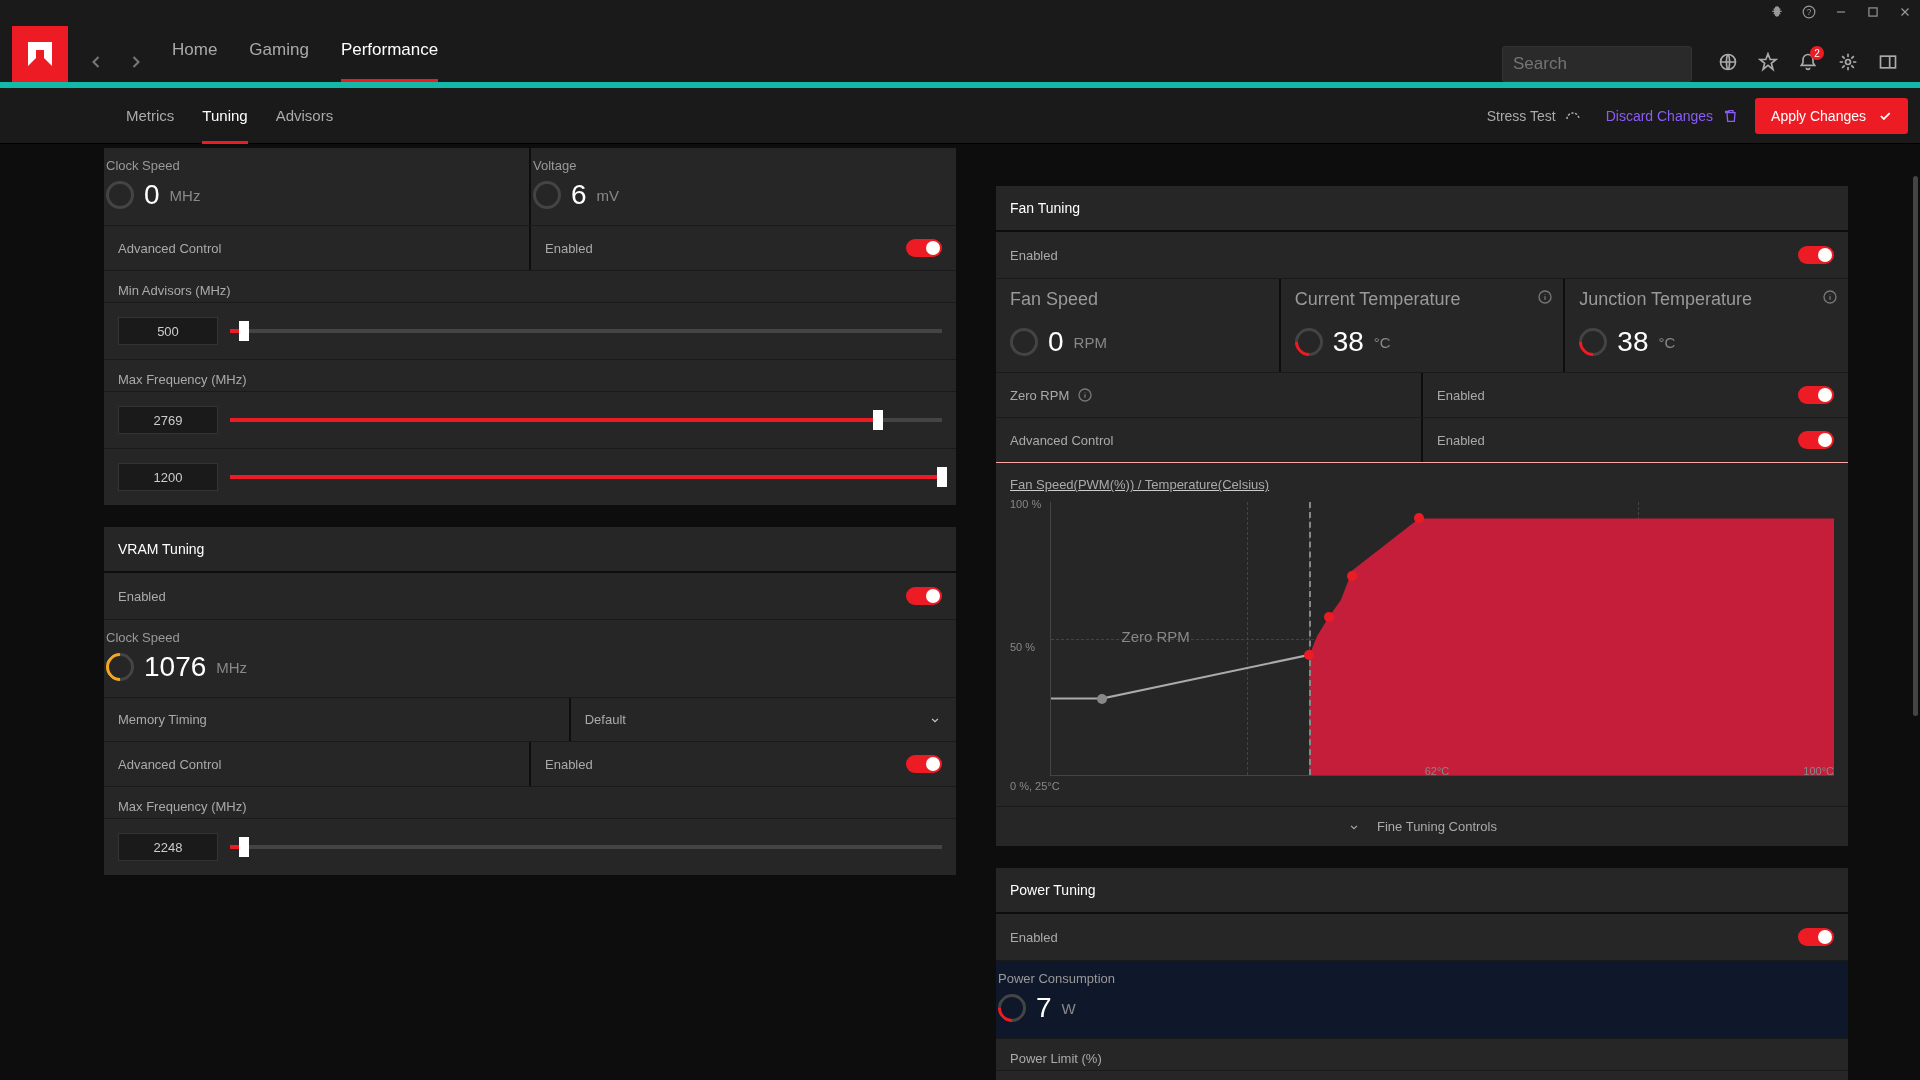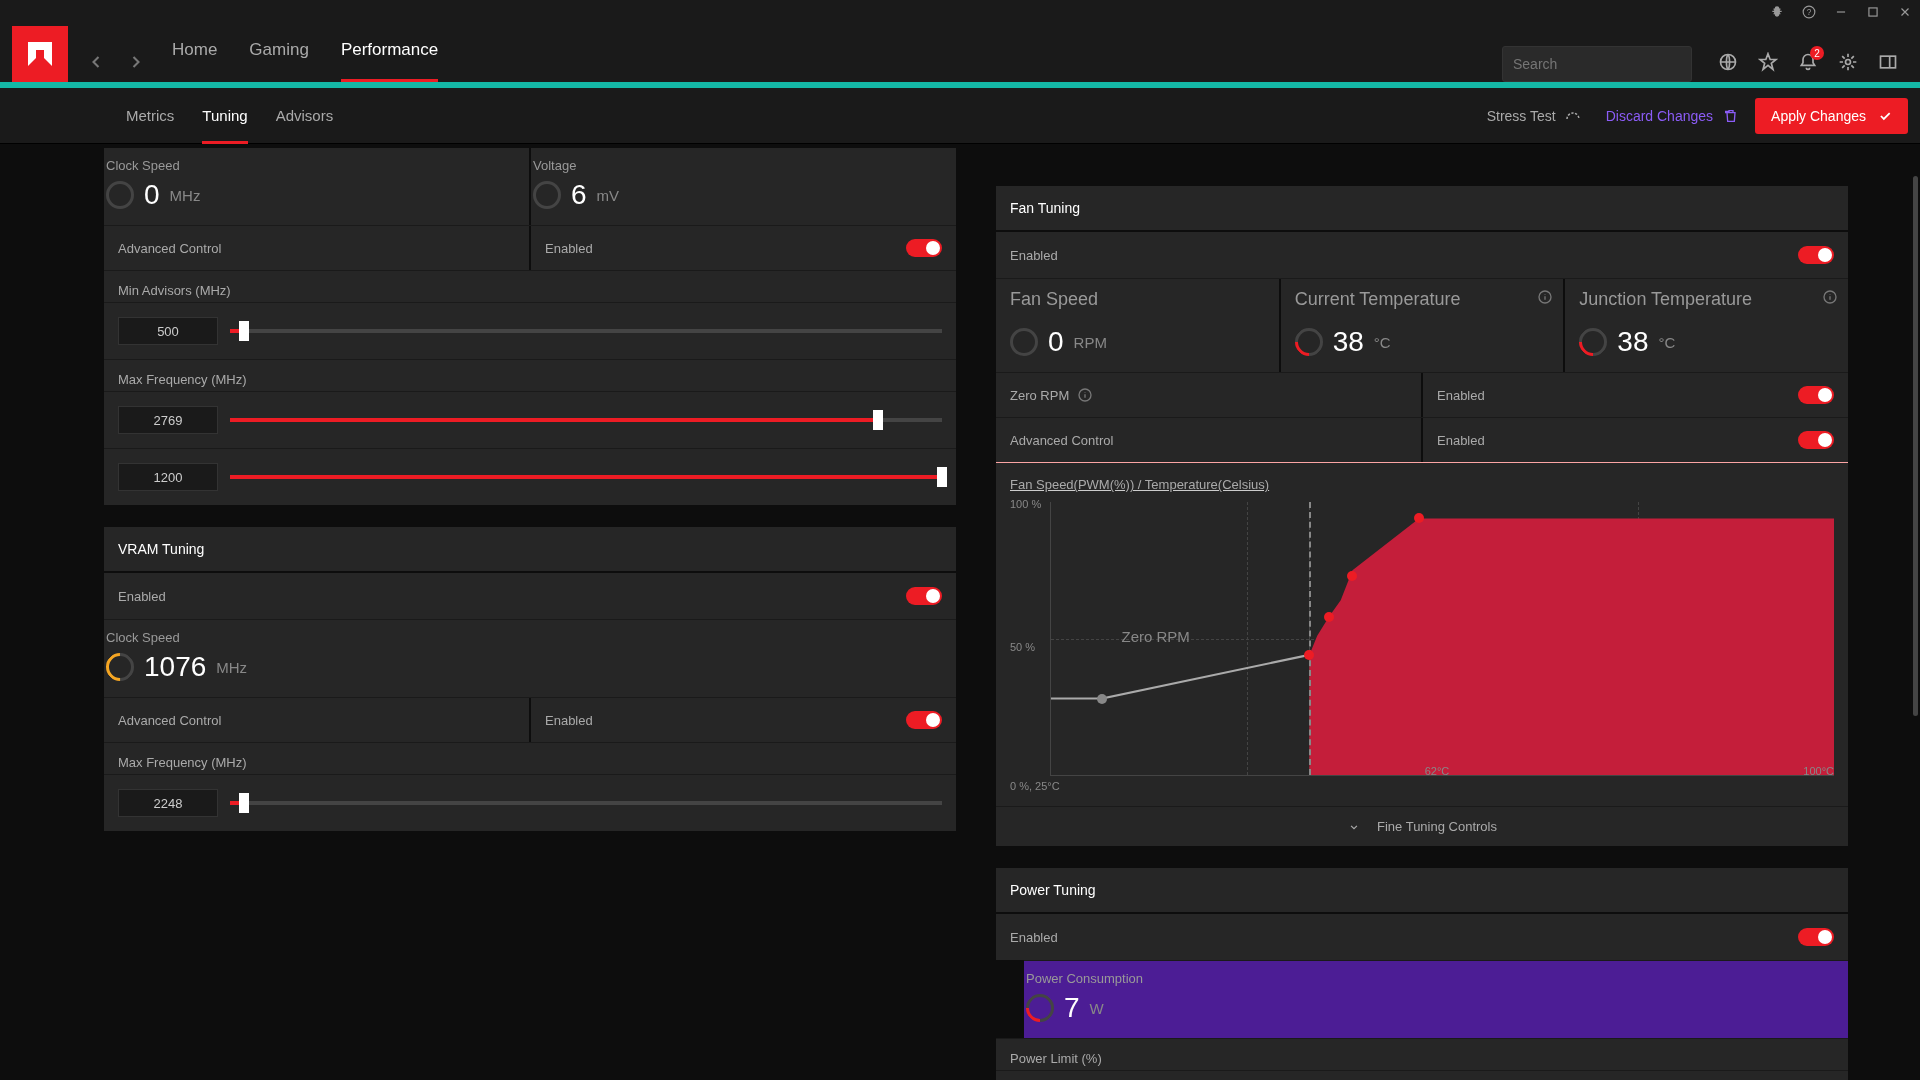--- a/index.html
+++ b/index.html
@@ -12,21 +12,21 @@
 
 .header { height: 64px; background: #1a1a1a; display: flex; align-items: flex-end; padding: 0 12px; border-bottom: 6px solid #14b8a6;}
 .logo-box { width: 56px; height: 56px; background: #ed1c24; display:flex; align-items:center; justify-content:center; margin-right: 8px; }
 .nav-arrow { width:40px; height:40px; display:flex; align-items:center; justify-content:center; color:#777; cursor:pointer; }
 .nav-arrow svg { width:20px; height:20px; }
 .nav-link { padding: 0 16px; font-size: 17px; color: #aaa; cursor:pointer; height:64px; display:flex; align-items:center; position:relative;}
 .nav-link.active { color: #fff; }
 .nav-link.active::after { content:''; position:absolute; bottom:0; left:16px; right:16px; height:3px; background:#ed1c24; }
 .header-spacer { flex: 1; }
 .search-box { width: 190px; height: 36px; background:#2a2a2a; border:1px solid #333; border-radius:3px; display:flex; align-items:center; padding:0 10px; color:#888; font-size:13px; margin-right:16px;}
-.search-box input { background:transparent; border:none; outline:none; color:#84cc16; flex:1; font-size:14px;}
+.search-box input { background:transparent; border:none; outline:none; color:#84cc16; flex:1; font-size:17px;}
 .header-icon { width:40px; height:40px; display:flex; align-items:center; justify-content:center; color:#aaa; cursor:pointer; position:relative;}
 .header-icon svg { width:20px; height:20px; }
 .badge { position:absolute; top:4px; right:4px; background:#ed1c24; color:#fff; font-size:10px; width:14px; height:14px; border-radius:50%; display:flex; align-items:center; justify-content:center;}
 
 
 .sub-nav { height:56px; background:#1a1a1a; display:flex; align-items:center; padding:0 12px 0 112px; border-bottom:1px solid #000;}
 .sub-tab { padding:0 14px; font-size:15px; color:#aaa; cursor:pointer; height:56px; display:flex; align-items:center; position:relative;}
 .sub-tab.active { color:#fff; }
 .sub-tab.active::after { content:''; position:absolute; bottom:0; left:14px; right:14px; height:3px; background:#ed1c24;}
 .sub-nav-spacer { flex:1; }
@@ -298,20 +298,31 @@
 
     <div class="metric-cell" style="background:#262626; border-top:1px solid #1a1a1a;">
       <div class="metric-label">Clock Speed</div>
       <div class="metric-value-row">
         <div class="gauge yellow"></div>
         <span class="big-val">1076</span>
         <span class="unit">MHz</span>
       </div>
     </div>
 
+    <div class="select-row">
+      <div>
+          <span class="sub-label">Memory Timing</span>
+        </div>
+      <div>
+          <span class="sub-label">Default</span>
+          <svg class="chevron-down" viewBox="0 0 24 24">
+            <path d="M7 10l5 5 5-5" fill="none" stroke="currentColor" stroke-width="2"></path>
+          </svg>
+        </div>
+    </div>
 
     <div class="row-split">
       <div class="row-half">
           <span class="sub-label">Advanced Control</span>
         </div>
       <div class="row-half">
           <span class="sub-label">Enabled</span>
           <div style="flex:1"></div>
           <div class="toggle"></div>
         </div>
@@ -449,21 +460,21 @@
     <div class="section-header">
       <div>
           <span>Power Tuning</span>
         </div>
       <div>
           <span class="sub-label">Enabled</span>
           <div class="toggle"></div>
         </div>
     </div>
 
-    <div class="metric-cell" style="background:#4c1d95; border-top:1px solid #1a1a1a;margin-left:28px;">
+    <div class="metric-cell" style="background:#0f172a; border-top:1px solid #1a1a1a;">
       <div class="metric-label">Power Consumption</div>
       <div class="metric-value-row">
         <div class="gauge red-partial"></div>
         <span class="big-val">7</span>
         <span class="unit">W</span>
       </div>
     </div>
 
     <div class="label-row">Power Limit (%)</div>
     <div class="slider-row">

